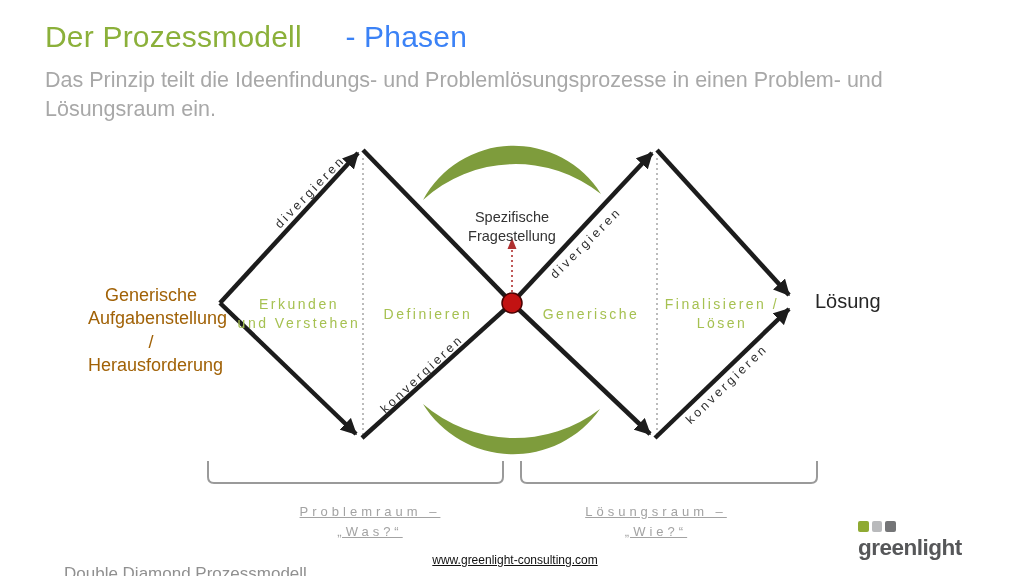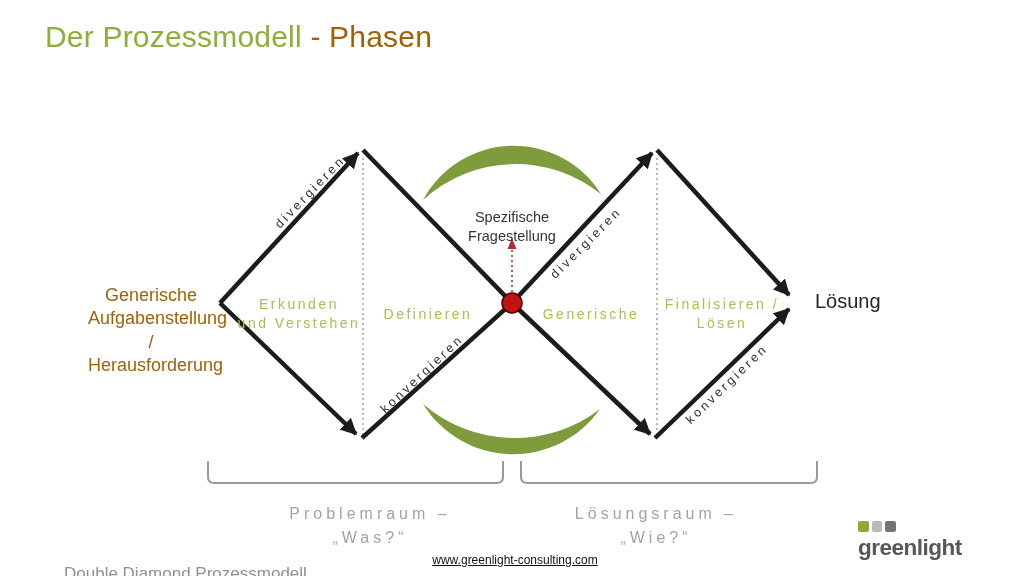--- a/index.html
+++ b/index.html
@@ -5,37 +5,37 @@
   html,body{margin:0;padding:0;background:#e8e8e8;}
   .slide{
     position:relative;width:1024px;height:576px;background:#ffffff;
     font-family:"Liberation Sans",sans-serif;overflow:hidden;margin:0 auto;
   }
   .abs{position:absolute;}
   .preline{white-space:pre-line;margin-top:13px;}
   
   .title{left:45px;top:20px;font-size:30px;letter-spacing:.2px;}
   .title .t-green{color:#8bb03a;}
-  .title .t-dark{color:#a16207;}
+  .title .t-dark{color:#3b82f6;margin-left:35px;}
   .subtitle{left:45px;top:66px;font-size:21.5px;line-height:1.36;color:#a8a8a8;}
   
   .input-label{left:88px;top:271px;width:126px;text-align:center;font-size:18px;line-height:1.3;color:#a16207;}
   .output-label{left:815px;top:290px;font-size:20px;color:#262626;}
   .center-anno{left:432px;top:195px;width:160px;text-align:center;font-size:14.5px;line-height:1.3;color:#333333;}
   .phase{color:#a6c151;font-size:14px;letter-spacing:2.5px;line-height:1.38;text-align:center;}
   .phase1{left:214px;top:282px;width:170px;}
   .phase2{left:363px;top:292px;width:130px;}
   .phase3{left:526px;top:292px;width:130px;}
   .phase4{left:637px;top:282px;width:170px;}
   .edge-label{font-size:12.5px;letter-spacing:3px;color:#2e2e2e;white-space:nowrap;transform-origin:center;}
   .el-d1up{left:310px;top:192px;transform:translate(-50%,-50%) rotate(-46deg);}
   .el-d1dn{left:422px;top:374px;transform:translate(-50%,-50%) rotate(-43deg);}
   .el-d2up{left:586px;top:243px;transform:translate(-50%,-50%) rotate(-45deg);}
   .el-d2dn{left:727px;top:384px;transform:translate(-50%,-50%) rotate(-44deg);}
-  .space-label{top:489px;width:264px;text-align:center;font-size:16px;letter-spacing:4px;line-height:1.5;color:#a3a3a3;}
+  .space-label{top:489px;width:264px;text-align:center;font-size:13px;letter-spacing:4px;line-height:1.5;color:#a3a3a3;text-decoration:underline;}
   .space1{left:238px;}
   .space2{left:524px;}
   
   .source{left:64px;top:564px;font-size:17px;color:#909090;}
   .weblink{left:430px;top:553px;width:170px;text-align:center;font-size:12px;color:#111;}
   .weblink a{color:#111;text-decoration:underline;}
   .logo{left:858px;top:521px;width:150px;}
   .logo-squares{display:flex;gap:3px;}
   .logo-square{width:10.5px;height:10.5px;border-radius:2px;}
   .sq-green{background:#8faa33;}
@@ -45,20 +45,24 @@
   svg.diagram{position:absolute;left:0;top:0;}
 </style>
 </head>
 <body>
 
 <div class="slide">
 
   <div class="abs title">
     <span class="t-green">Der Prozessmodell</span>
     <span class="t-dark">- Phasen</span>
+  </div>
+  <div class="abs subtitle">
+    <div>Das Prinzip teilt die Ideenfindungs- und Problemlösungsprozesse in einen Problem- und</div>
+    <div>Lösungsraum ein.</div>
   </div>
 
   <svg class="diagram" width="1024" height="576" viewBox="0 0 1024 576">
     <defs>
       <marker id="ah" viewBox="0 0 12 12" refX="11" refY="6" markerWidth="3.6" markerHeight="3.6" orient="auto" markerUnits="strokeWidth">
         <path d="M0,0 L12,6 L0,12 Z" fill="#1c1c1c"></path>
       </marker>
     </defs>
 
     <line x1="363" y1="158" x2="363" y2="436" stroke="#8f8f8f" stroke-width="1.2" stroke-dasharray="2 3"></line>

